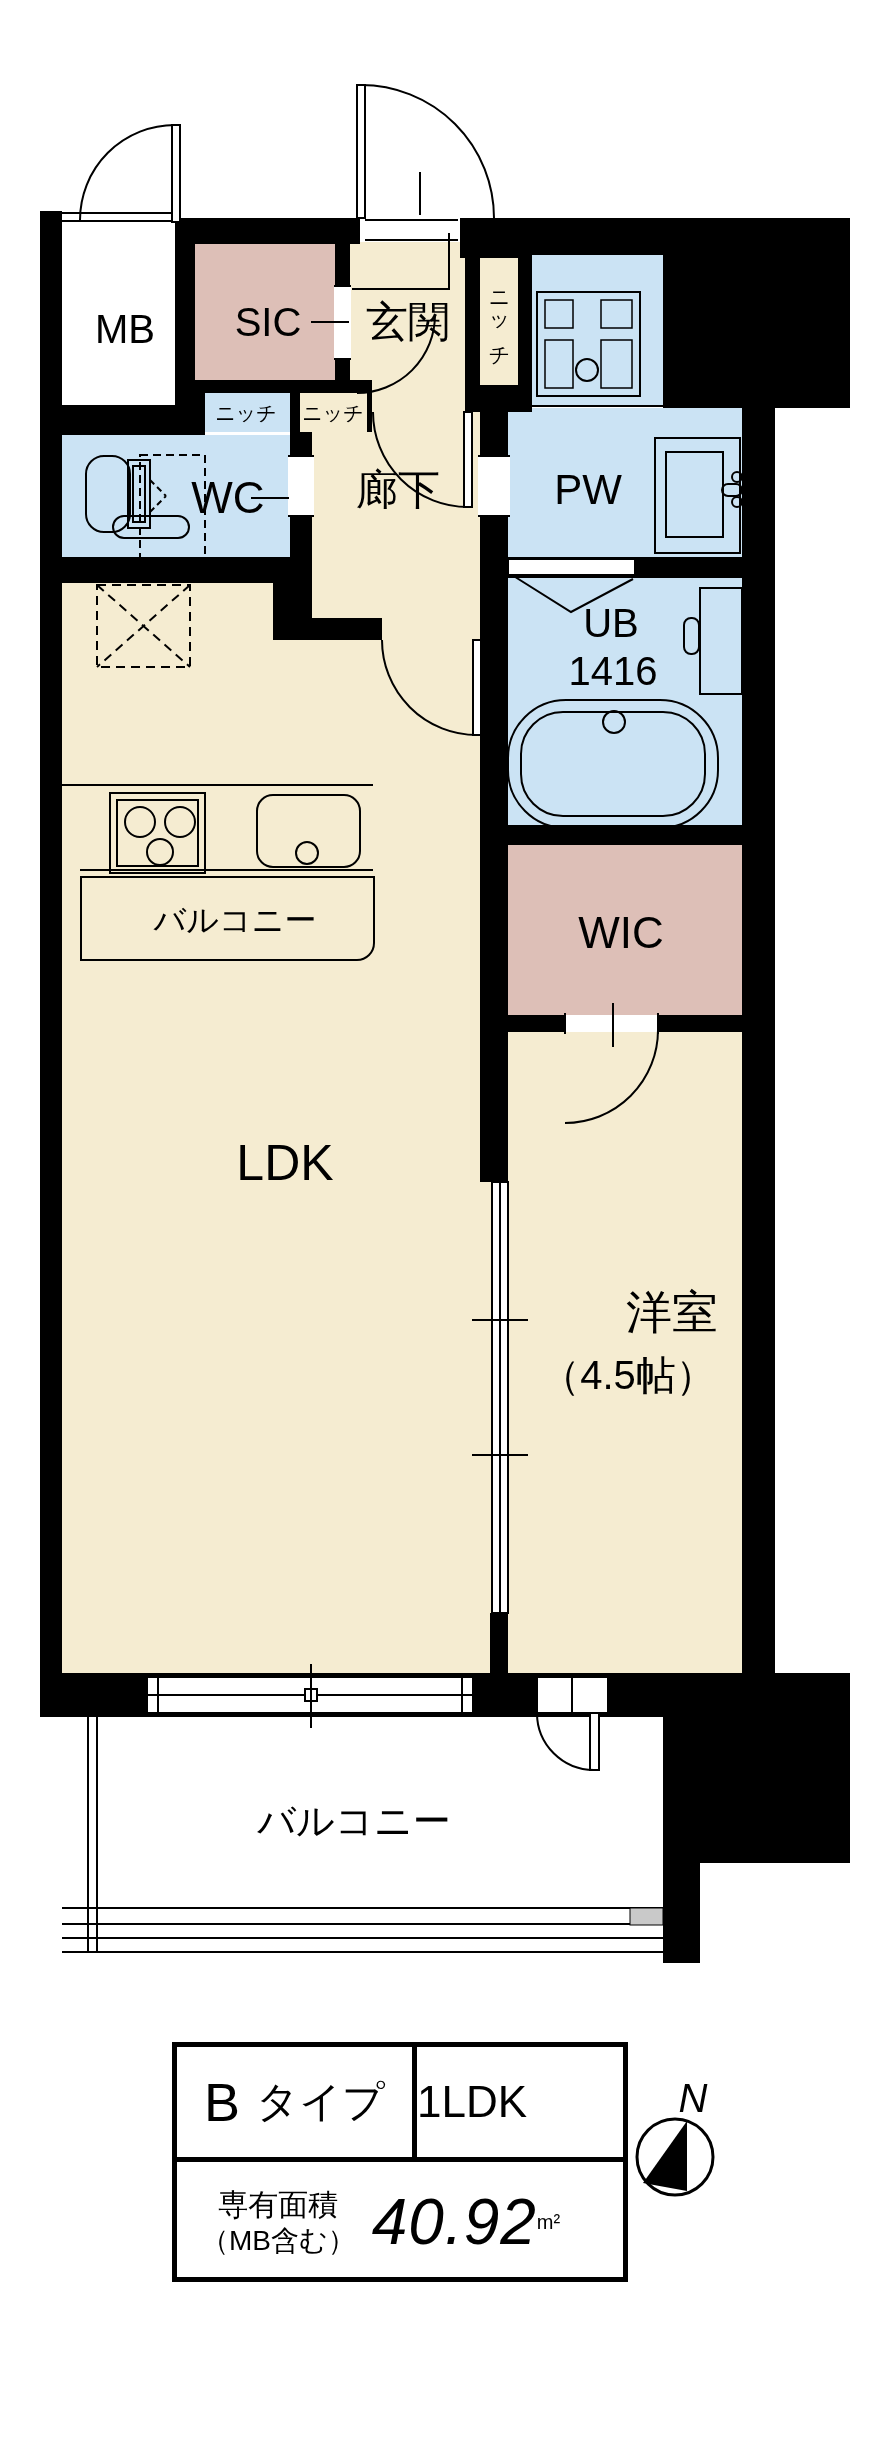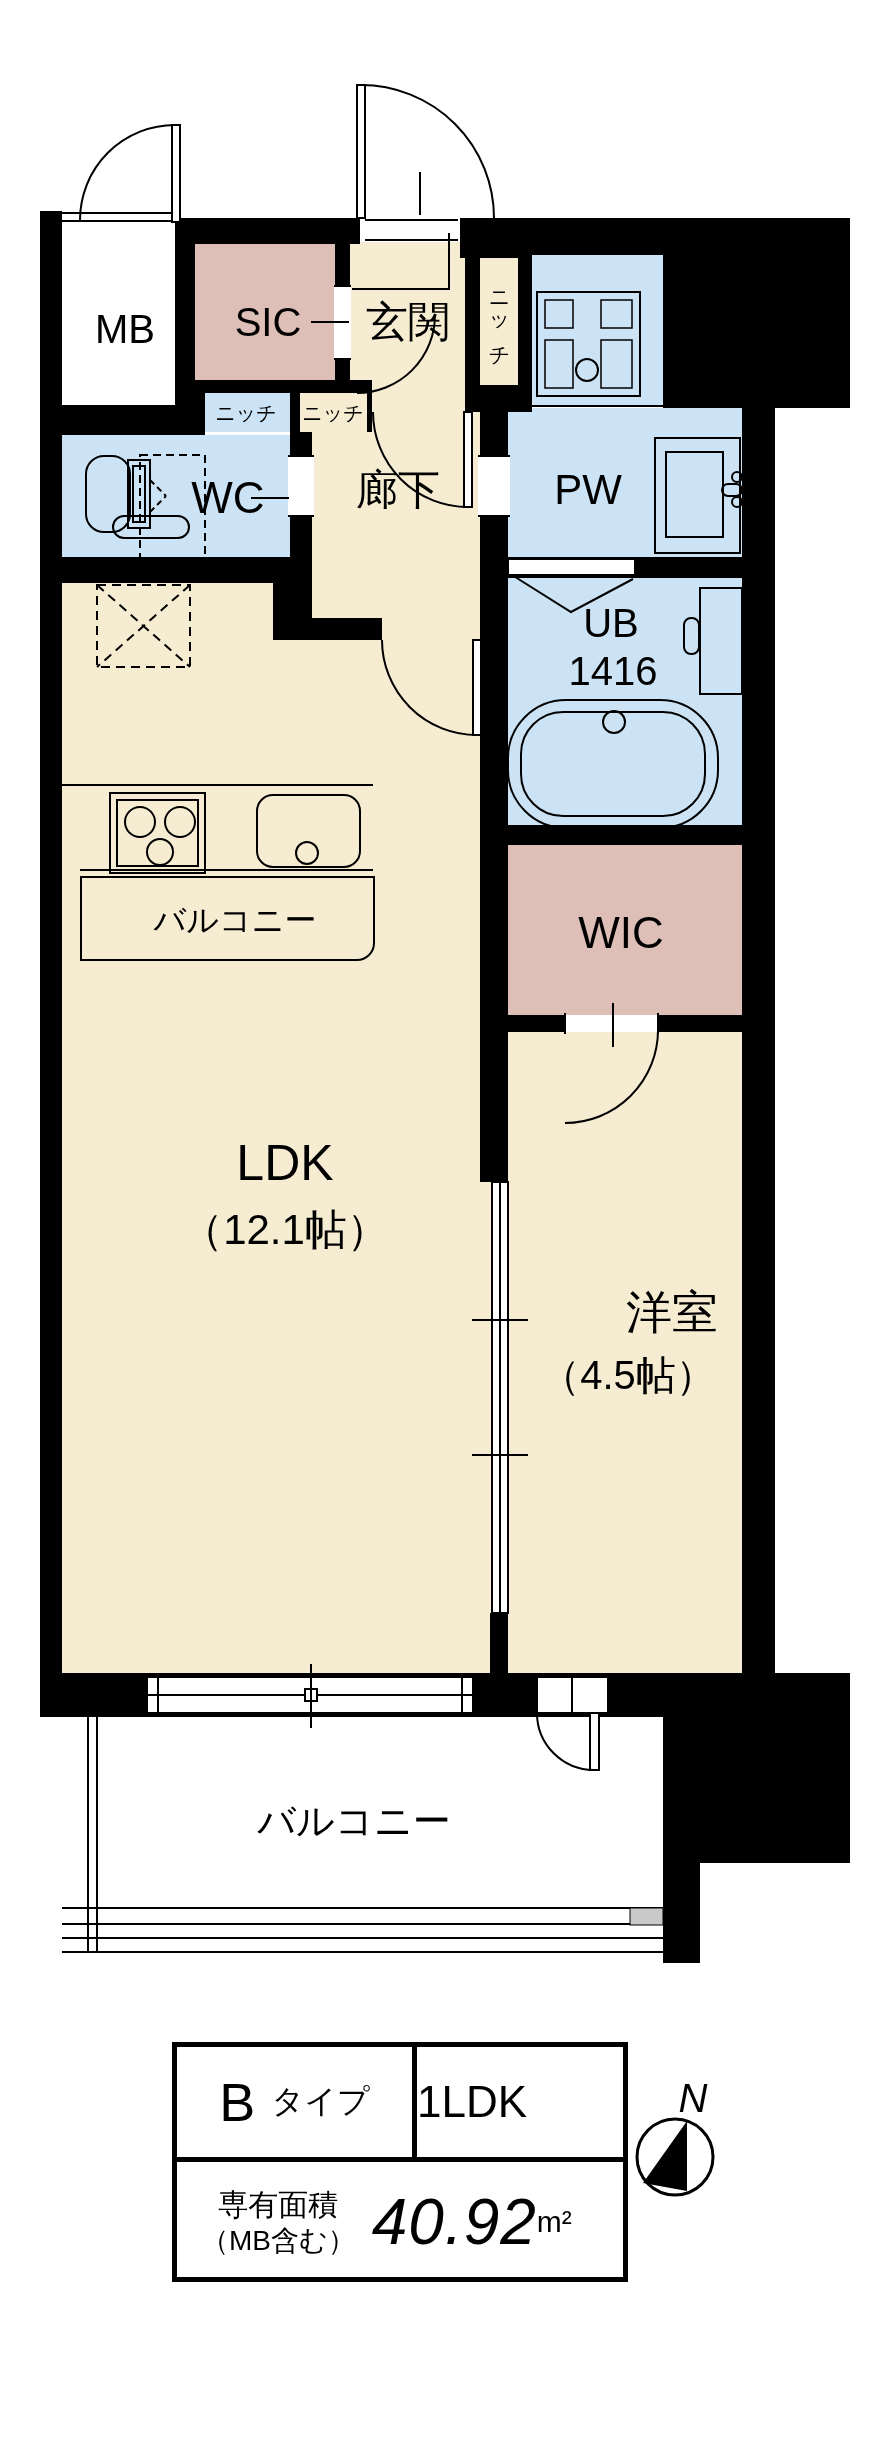--- a/index.html
+++ b/index.html
@@ -18,26 +18,26 @@
                border:2px solid #000;border-radius:0 0 18px 0;}
   
   .spec-table{position:absolute;left:172px;top:2042px;width:456px;height:240px;
               border:5px solid #000;box-sizing:border-box;background:#fff;}
   .spec-row1{display:flex;height:115px;border-bottom:5px solid #000;box-sizing:border-box;}
   .spec-cell-type{width:240px;border-right:5px solid #000;box-sizing:border-box;
                   display:flex;align-items:center;justify-content:center;}
   .spec-cell-layout{flex:1;display:flex;align-items:center;justify-content:flex-start;font-size:44px;}
   .spec-row2{display:flex;height:120px;align-items:center;padding-left:24px;box-sizing:border-box;}
   .type-letter{font-size:54px;}
-  .type-suffix{font-size:32px;margin-left:16px;}
+  .type-suffix{font-size:42px;margin-left:16px;}
   .area-label{text-align:center;line-height:1.25;}
   .area-label .l1{font-size:30px;}
   .area-label .l2{font-size:28px;}
   .area-value{font-size:64px;margin-left:16px;letter-spacing:1px;font-style:italic;}
-  .area-unit{font-size:30px;text-align:center;}
+  .area-unit{font-size:20px;text-align:center;}
 </style>
 </head>
 <body>
 
 <div id="canvas">
 
   <div class="room white" style="left:62px;top:218px;width:113px;height:190px;"></div>
   <div class="room pink" style="left:195px;top:242px;width:140px;height:150px;"></div>
   <div class="room cream" style="left:350px;top:242px;width:115px;height:170px;"></div>
   <div class="room cream" style="left:480px;top:258px;width:38px;height:127px;"></div>
@@ -235,21 +235,20 @@
   <div class="lbl" style="left:246px;top:413px;font-size:20px;">ニッチ</div>
   <div class="lbl" style="left:333px;top:413px;font-size:20px;">ニッチ</div>
   <div class="lbl" style="left:228px;top:498px;font-size:44px;">WC</div>
   <div class="lbl" style="left:398px;top:490px;font-size:42px;">廊下</div>
   <div class="lbl" style="left:588px;top:490px;font-size:42px;">PW</div>
   <div class="lbl" style="left:611px;top:623px;font-size:40px;">UB</div>
   <div class="lbl" style="left:613px;top:671px;font-size:40px;">1416</div>
   <div class="lbl" style="left:621px;top:933px;font-size:44px;">WIC</div>
   <div class="lbl" style="left:235px;top:920px;font-size:32px;">バルコニー</div>
   <div class="lbl" style="left:285px;top:1163px;font-size:50px;">LDK</div>
-  <div class="lbl" style="left:285px;top:1230px;font-size:42px;">（12.1帖）</div>
   <div class="lbl" style="left:628px;top:1312px;font-size:46px;margin-left:44px;">洋室</div>
   <div class="lbl" style="left:628px;top:1375px;font-size:40px;">（4.5帖）</div>
   <div class="lbl" style="left:354px;top:1821px;font-size:38px;">バルコニー</div>
 
   <div class="spec-table">
     <div class="spec-row1">
       <div class="spec-cell-type">
         <span class="type-letter">B</span>
           <span class="type-suffix">タイプ</span>
       </div>

